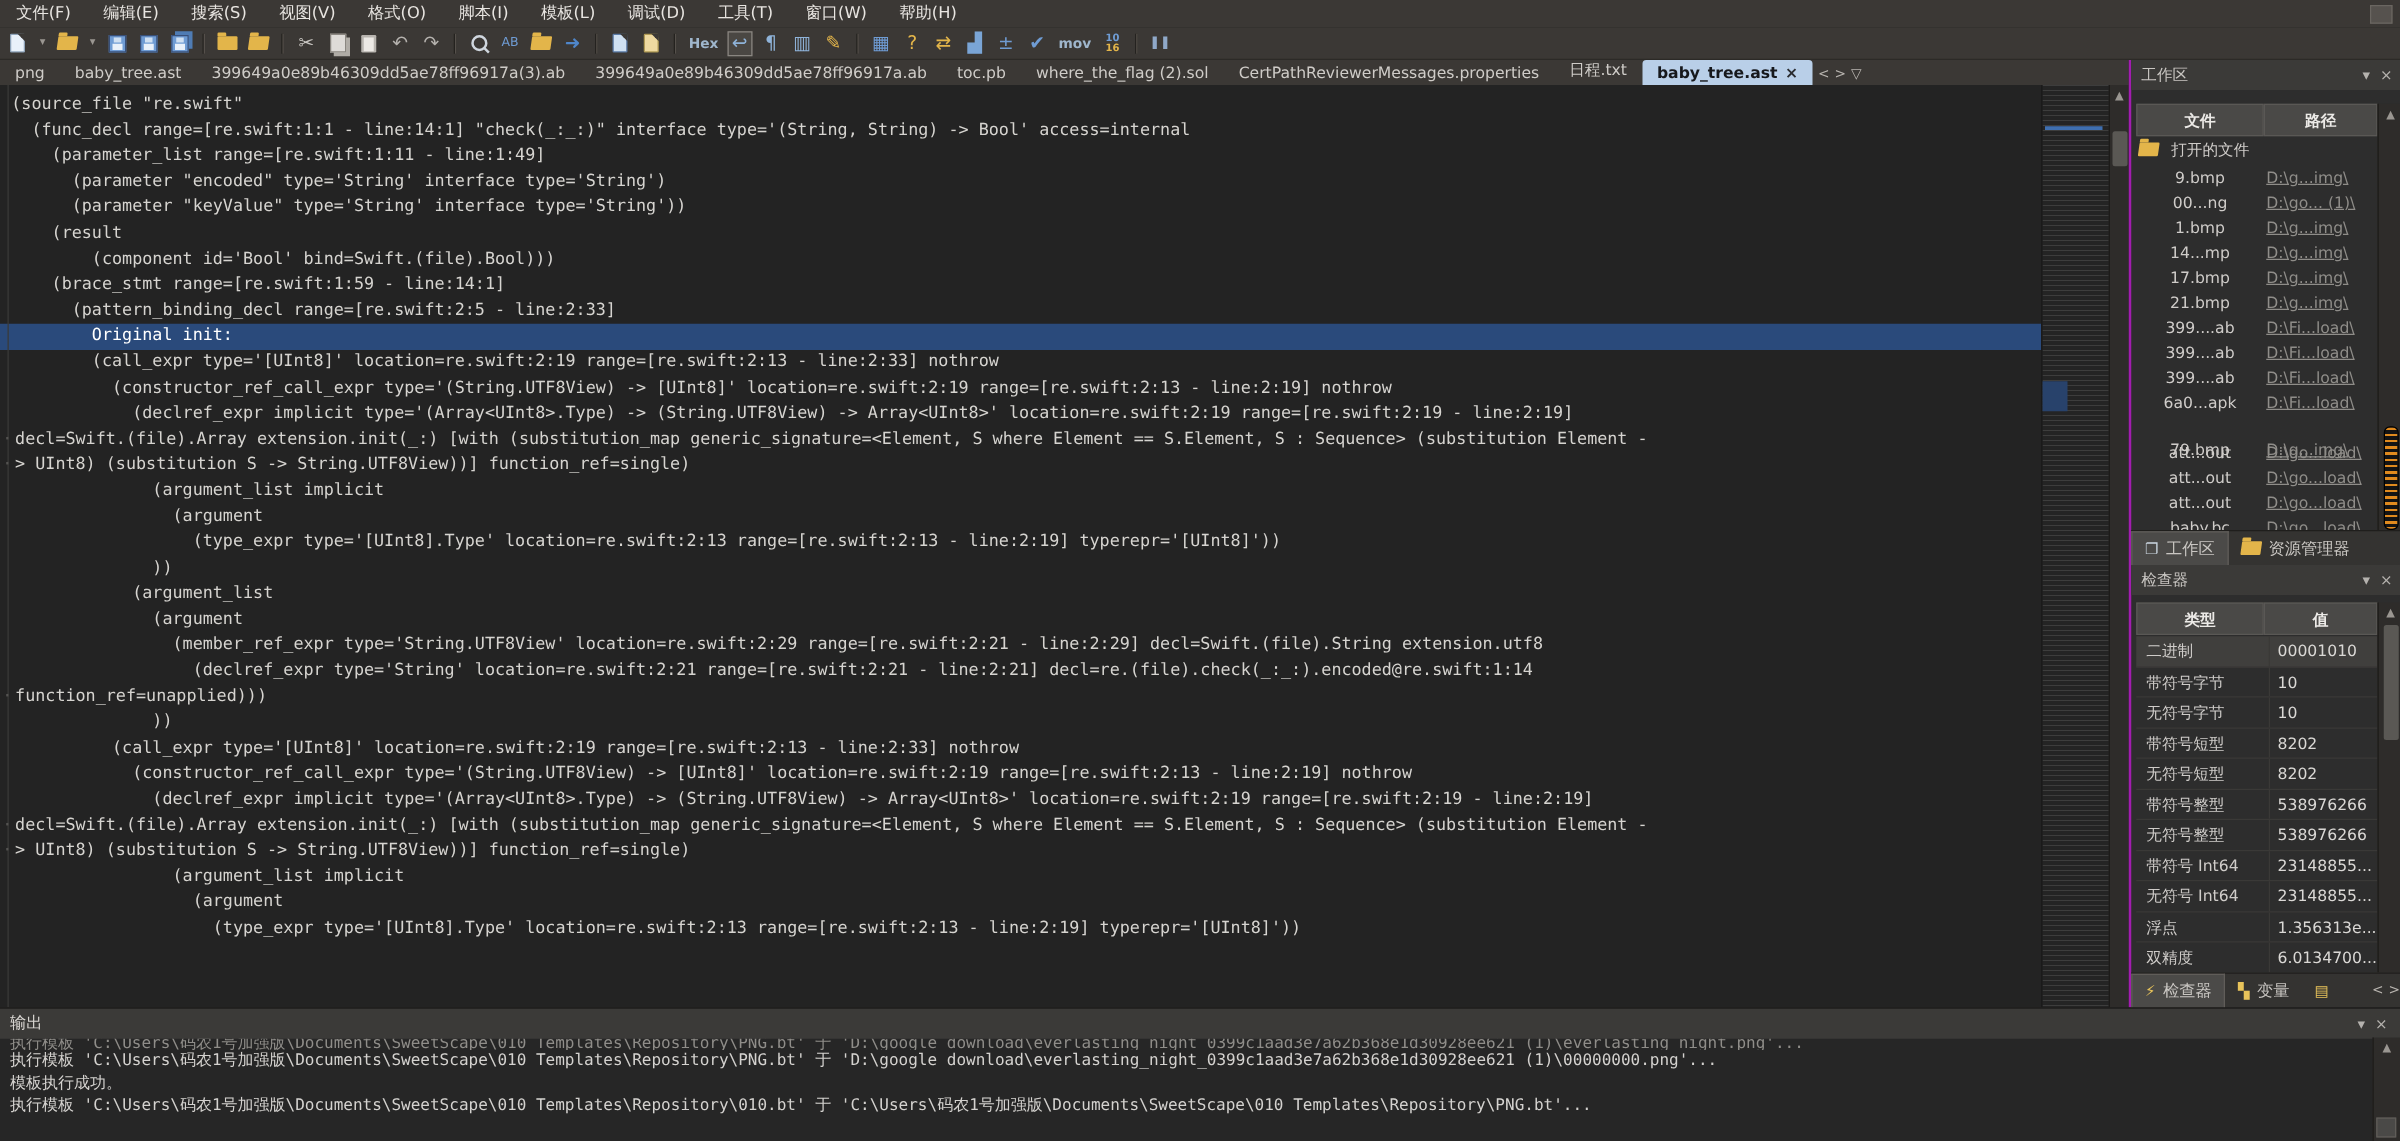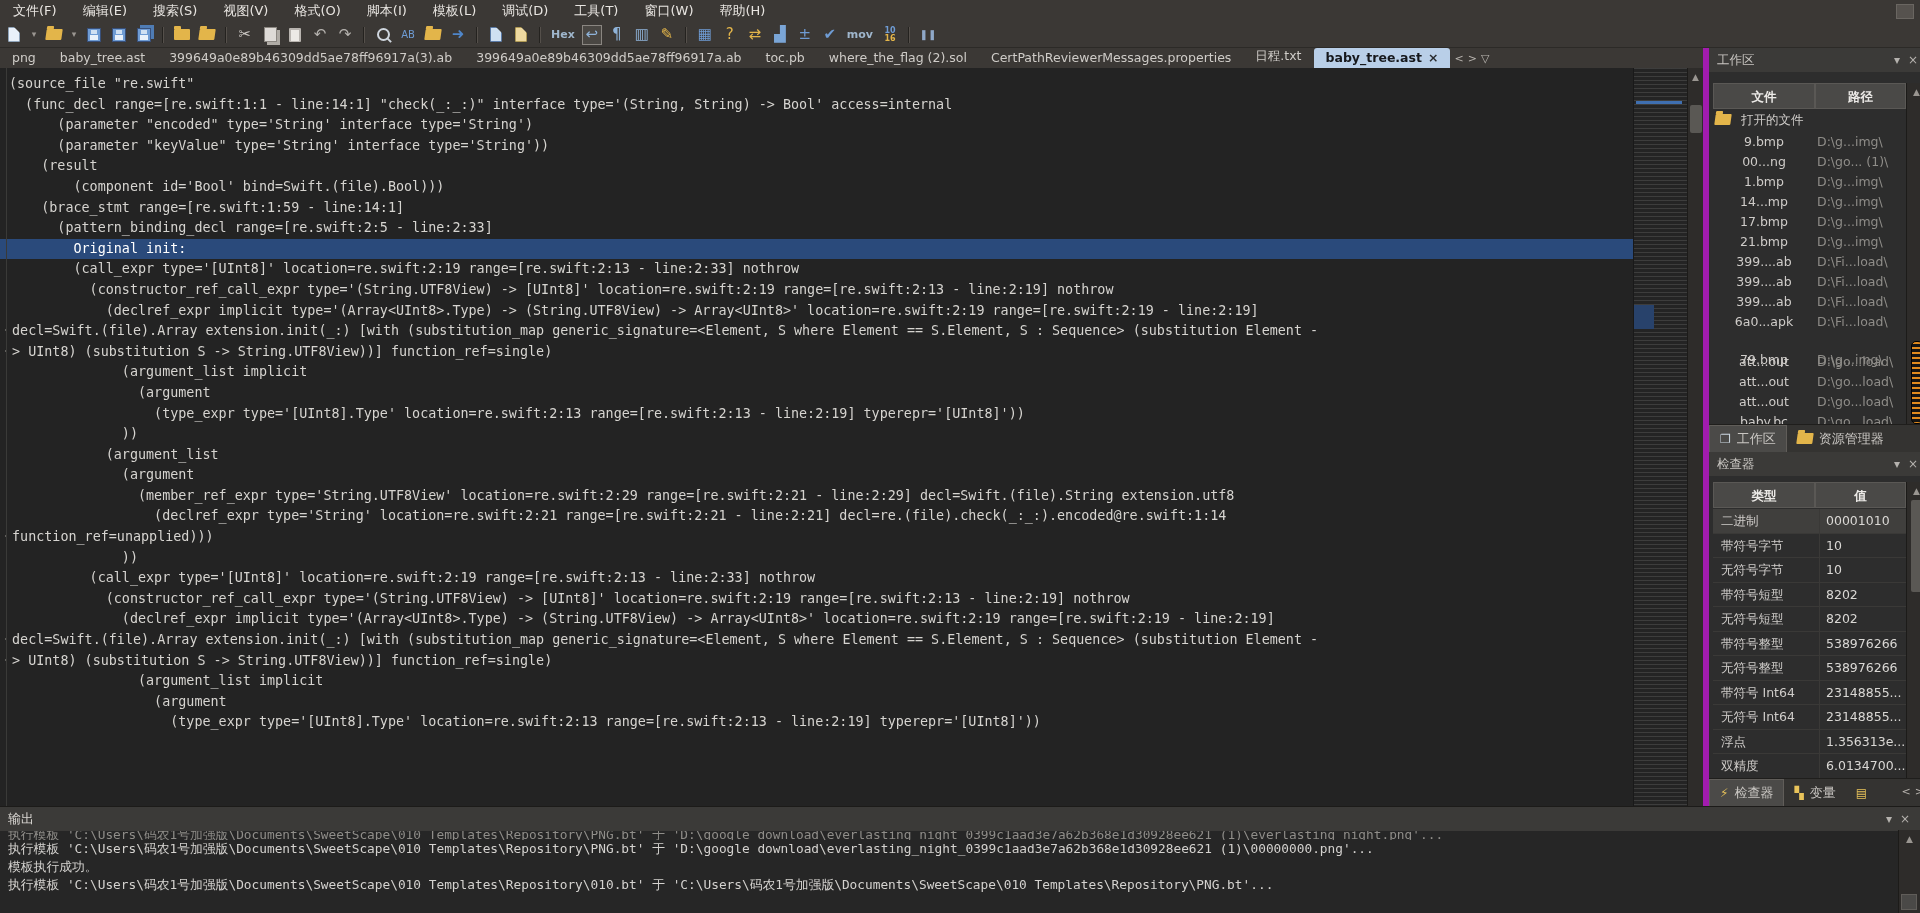--- a/index.html
+++ b/index.html
@@ -54,27 +54,27 @@
   #minimap{left:1633px;top:68px;width:54px;height:738px;background:#242424;border-left:1px solid #191919;box-sizing:border-box;
      background-image:repeating-linear-gradient(180deg,rgba(150,150,148,.22) 0 1px,transparent 1px 4px);}
   #minimap .mm-hl{position:absolute;left:2px;top:33px;width:46px;height:3px;background:#3f6fb0;}
   #minimap .mm-block{position:absolute;left:0;top:237px;width:20px;height:24px;background:#28426b;}
   .vscroll{background:#2e2c2a;border-left:1px solid #1c1b19;box-sizing:border-box;}
   #editor-scroll{left:1687px;top:68px;width:16px;height:738px;}
   .sb-arrow{position:absolute;left:0;width:100%;text-align:center;font-size:9px;color:#9a9691;line-height:14px;}
   .sb-thumb{position:absolute;left:2px;width:12px;background:#5a5854;border-radius:2px;}
 
   
-  #sidebar{left:1703px;top:48px;width:217px;height:758px;background:#2d2d2d;border-left:6px solid #a21caf;box-sizing:border-box;font-size:12.5px;}
+  #sidebar{left:1703px;top:48px;width:217px;height:758px;background:#2d2d2d;border-left:2px solid #a21caf;box-sizing:border-box;font-size:12.5px;}
   .panel-head{position:absolute;left:0;width:217px;height:24px;background:#3b3a38;color:#c9c6c2;line-height:24px;padding-left:8px;box-sizing:border-box;}
   .panel-ctl{position:absolute;top:0;height:24px;line-height:24px;color:#b5b2ae;font-size:12px;cursor:default;}
   .colhead{position:absolute;height:26px;background:#4a4947;color:#eceae7;font-weight:bold;text-align:center;line-height:26px;border:1px solid #5a5855;box-sizing:border-box;}
   .ws-row{position:absolute;height:20px;line-height:20px;white-space:nowrap;}
   .ws-file{position:absolute;left:4px;width:102px;text-align:center;color:#cfccc9;}
-  .ws-path{position:absolute;left:108px;width:90px;color:#8f8d89;}
+  .ws-path{position:absolute;left:108px;width:90px;color:#8f8d89;text-decoration:underline;}
   .side-tabs{position:absolute;left:0;width:217px;height:28px;background:#343331;display:flex;align-items:stretch;font-size:13px;border-top:1px solid #1f1e1c;box-sizing:border-box;}
   .side-tab{display:flex;align-items:center;gap:6px;padding:0 10px;color:#c9c6c2;cursor:default;white-space:nowrap;overflow:hidden;}
   .side-tab.active{background:#4b4a48;border:1px solid #605d59;border-bottom:none;box-sizing:border-box;}
   .side-tab .glyph{font-size:12px;}
   .insp-row{position:absolute;height:24.5px;line-height:24.5px;border-bottom:1px solid #3a3937;box-sizing:border-box;}
   .insp-type{position:absolute;left:8px;width:98px;color:#cfccc9;white-space:nowrap;overflow:hidden;}
   .insp-val{position:absolute;left:113px;width:84px;color:#dad8d5;white-space:nowrap;overflow:hidden;}
   .insp-row.sel{background:#403f3d;}
   .insp-row .cellline{position:absolute;left:106px;top:0;bottom:0;width:1px;background:#3a3937;}
   .stripe-thumb{position:absolute;width:12px;border-radius:5px;background:repeating-linear-gradient(180deg,#e08a1e 0 2px,#141414 2px 5px);border:1px solid #000;box-sizing:border-box;}
@@ -199,20 +199,21 @@
     <div class="tabnav">
       <span>&lt;</span>
       <span>&gt;</span>
       <span>▽</span>
     </div>
   </div>
 
 <div id="editor" class="abs">
     <div class="eline">(source_file "re.swift"</div>
     <div class="eline">  (func_decl range=[re.swift:1:1 - line:14:1] "check(_:_:)" interface type='(String, String) -&gt; Bool' access=internal</div>
+    <div class="eline">    (parameter_list range=[re.swift:1:11 - line:1:49]</div>
     <div class="eline">      (parameter "encoded" type='String' interface type='String')</div>
     <div class="eline">      (parameter "keyValue" type='String' interface type='String'))</div>
     <div class="eline">    (result</div>
     <div class="eline">        (component id='Bool' bind=Swift.(file).Bool)))</div>
     <div class="eline">    (brace_stmt range=[re.swift:1:59 - line:14:1]</div>
     <div class="eline">      (pattern_binding_decl range=[re.swift:2:5 - line:2:33]</div>
     <div class="eline hl">        Original init:</div>
     <div class="eline">        (call_expr type='[UInt8]' location=re.swift:2:19 range=[re.swift:2:13 - line:2:33] nothrow</div>
     <div class="eline">          (constructor_ref_call_expr type='(String.UTF8View) -&gt; [UInt8]' location=re.swift:2:19 range=[re.swift:2:13 - line:2:19] nothrow</div>
     <div class="eline">            (declref_expr implicit type='(Array&lt;UInt8&gt;.Type) -&gt; (String.UTF8View) -&gt; Array&lt;UInt8&gt;' location=re.swift:2:19 range=[re.swift:2:19 - line:2:19]</div>

